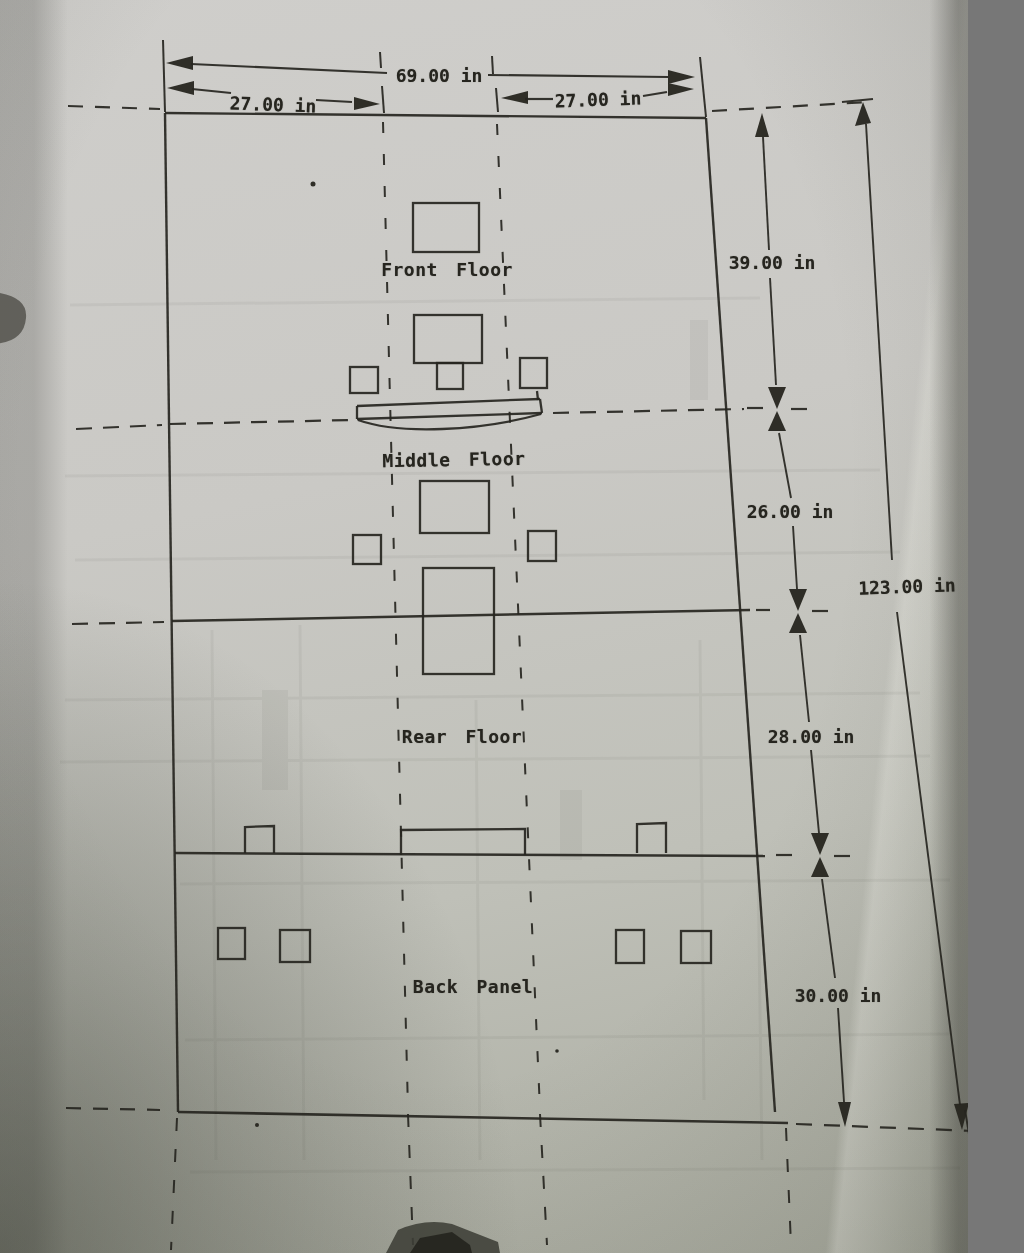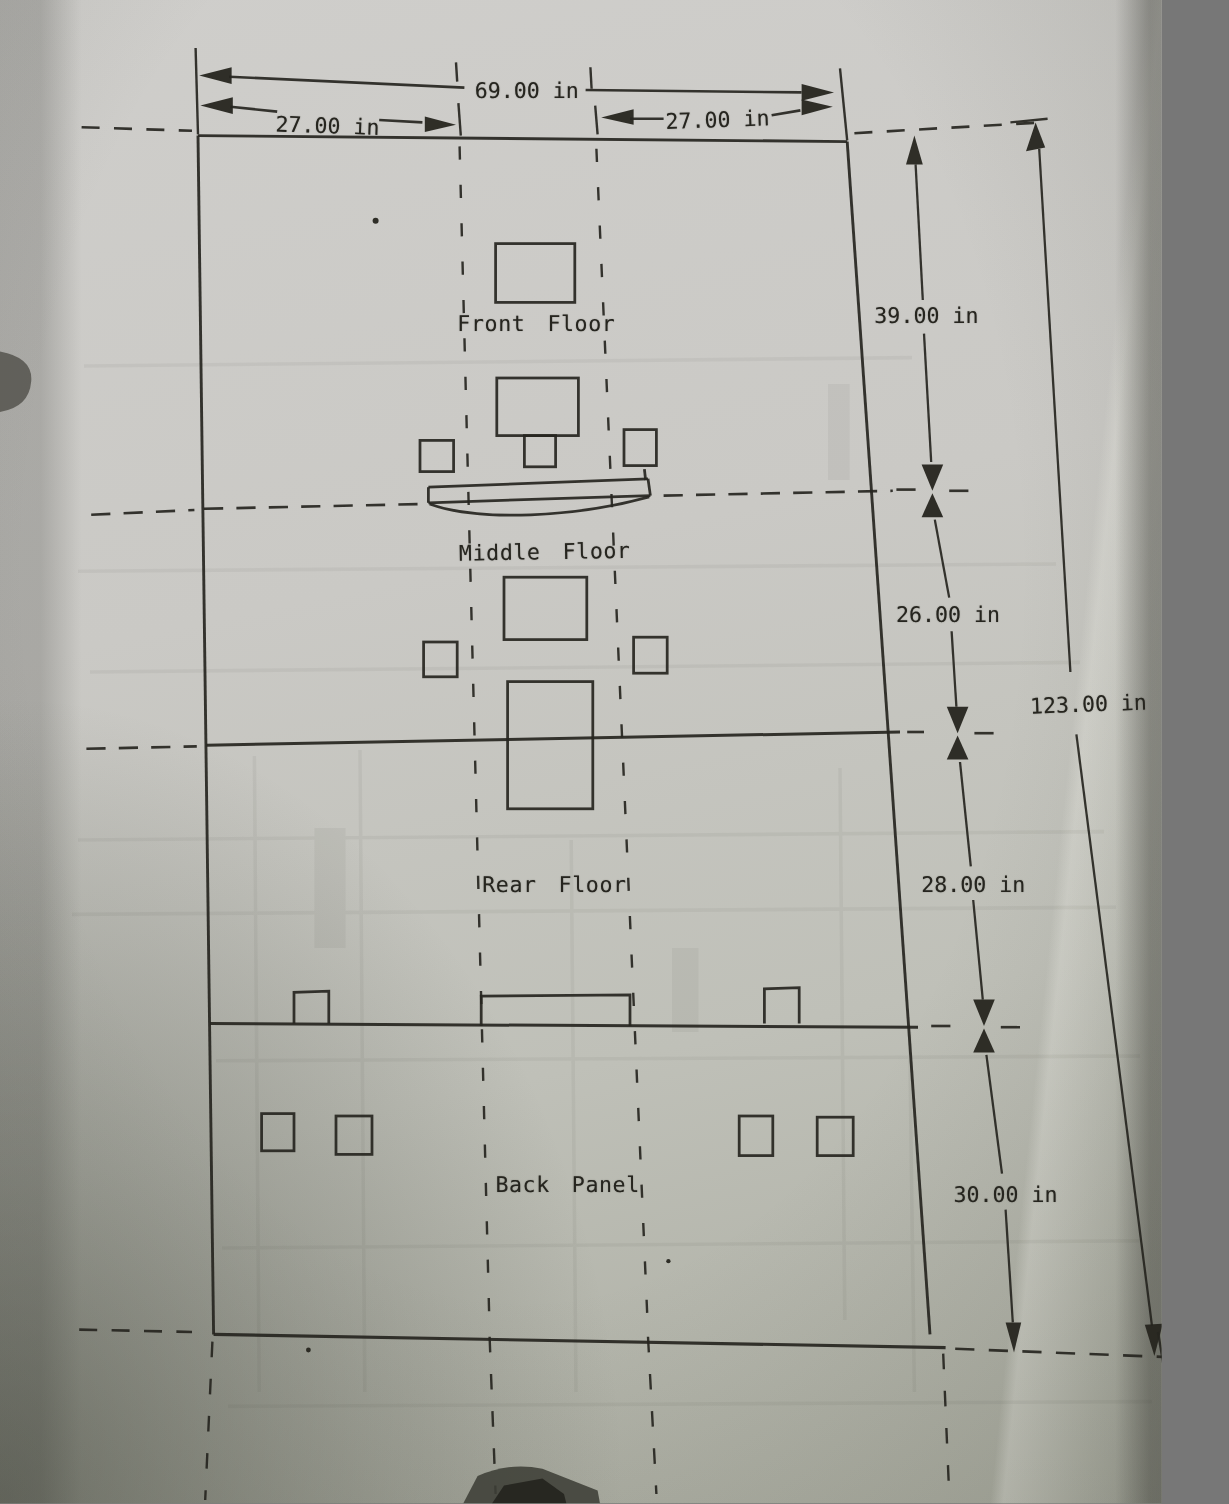--- a/index.html
+++ b/index.html
@@ -5,20 +5,21 @@
   html,body{margin:0;padding:0;background:#777;}
   .photo{
     position:relative;width:968px;height:1253px;overflow:hidden;
     background:
       radial-gradient(ellipse at 0% 100%, rgba(55,58,48,.50), transparent 38%),
       radial-gradient(ellipse at 45% 38%, transparent 55%, rgba(70,72,62,.20) 100%),
       linear-gradient(90deg, rgba(92,92,88,.30) 0 3.5%, transparent 7%),
       linear-gradient(270deg, rgba(70,70,64,.45) 0 1%, transparent 4%),
       linear-gradient(96deg, transparent 0 87%, rgba(228,228,221,.42) 88%, rgba(182,184,173,.30) 94%, rgba(130,132,122,.38) 100%),
       linear-gradient(168deg, #cfcecb 0%, #cac9c5 38%, #bfc0b8 68%, #a9ab9f 100%);
+    font-weight: bold;
   }
   svg{position:absolute;inset:0;}
   svg text{
     font-family:"DejaVu Sans Mono","Liberation Mono",monospace;
     fill:var(--ink,#26251f);
     text-shadow:0 0 1px rgba(40,40,34,.45);
   }
   .ink{stroke:var(--ink,#26251f);fill:none;stroke-opacity:.92;}
   .fill{fill:var(--ink,#26251f);stroke:none;fill-opacity:.95;}
   .ghost{opacity:.055;}

